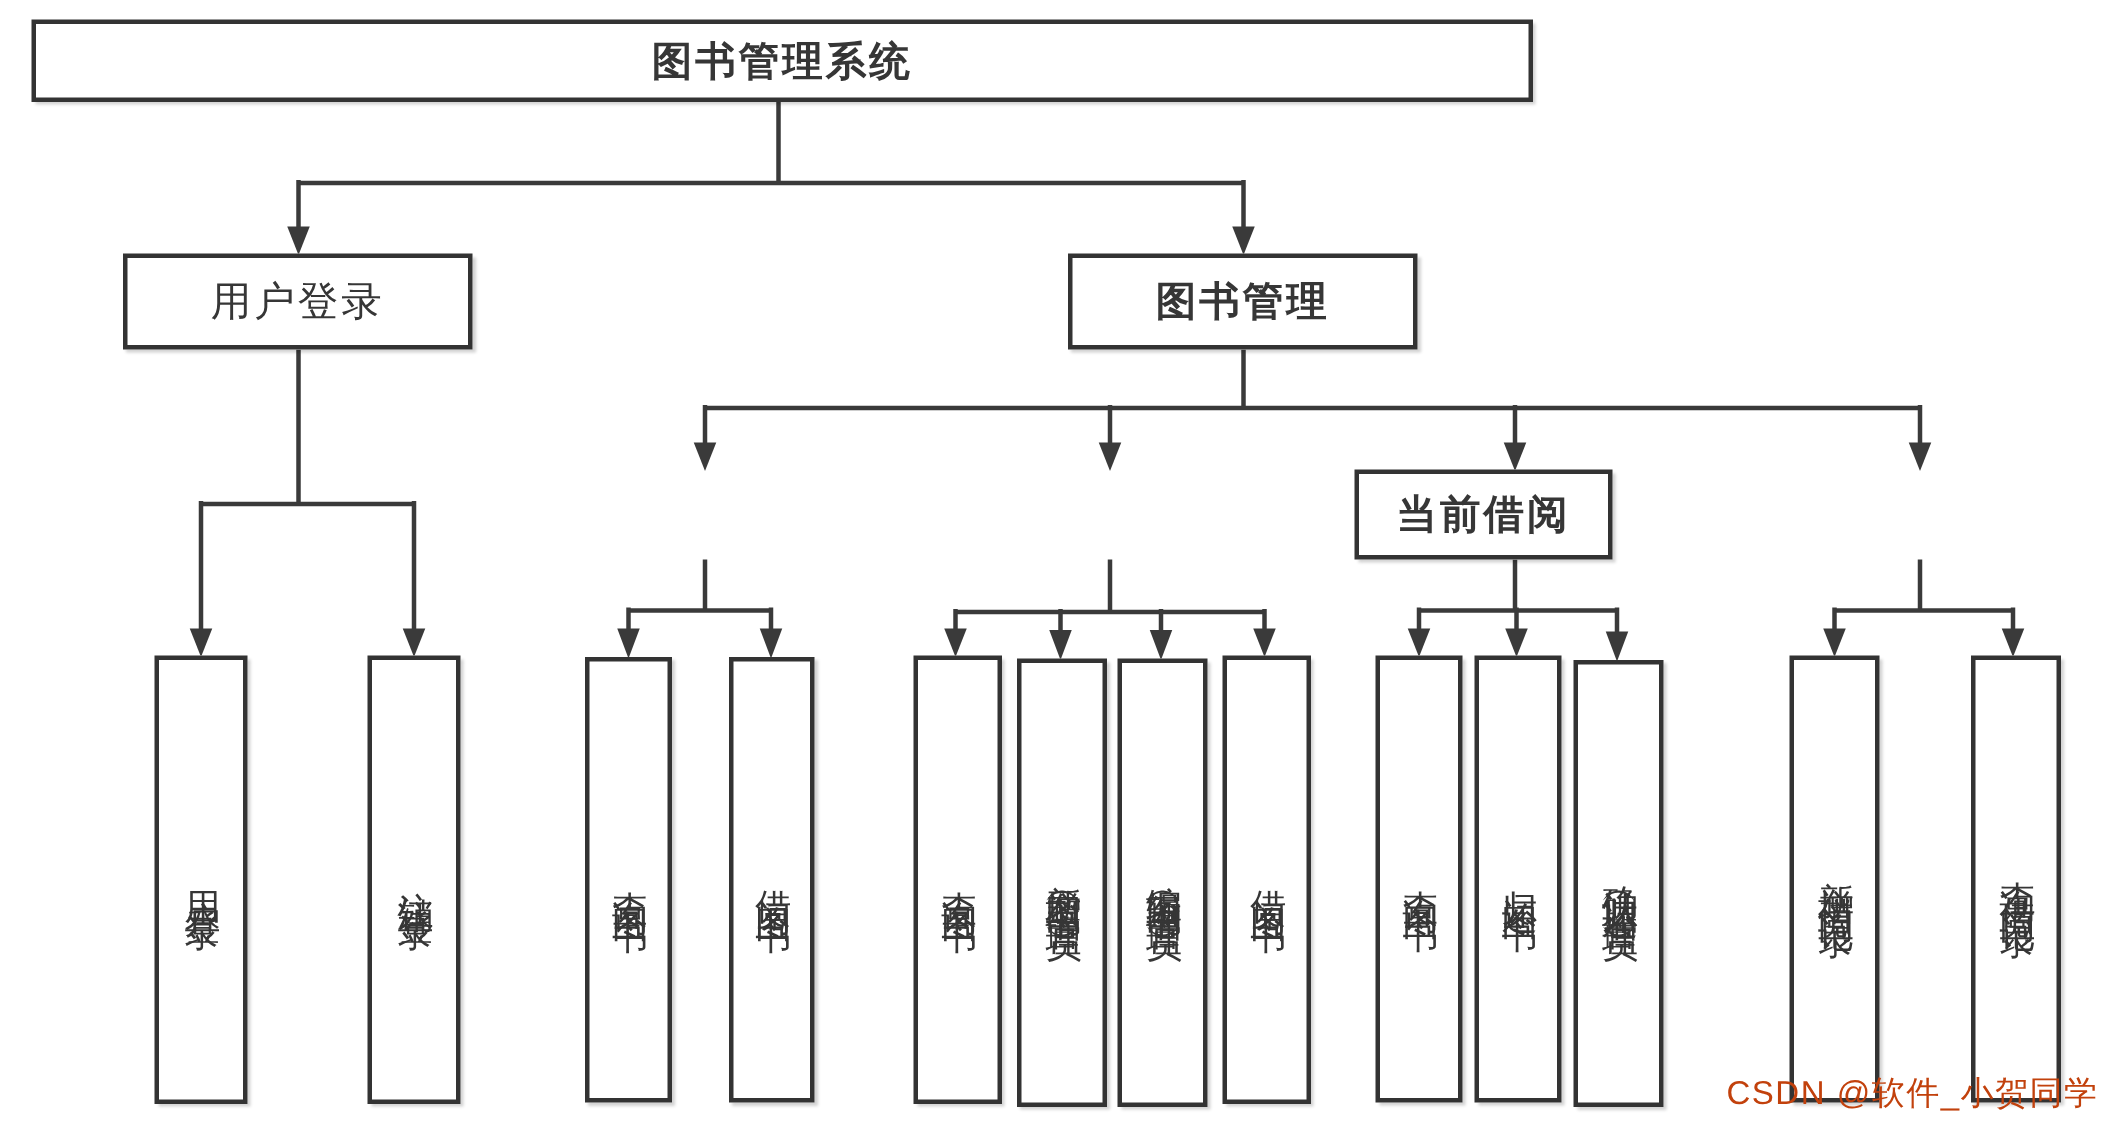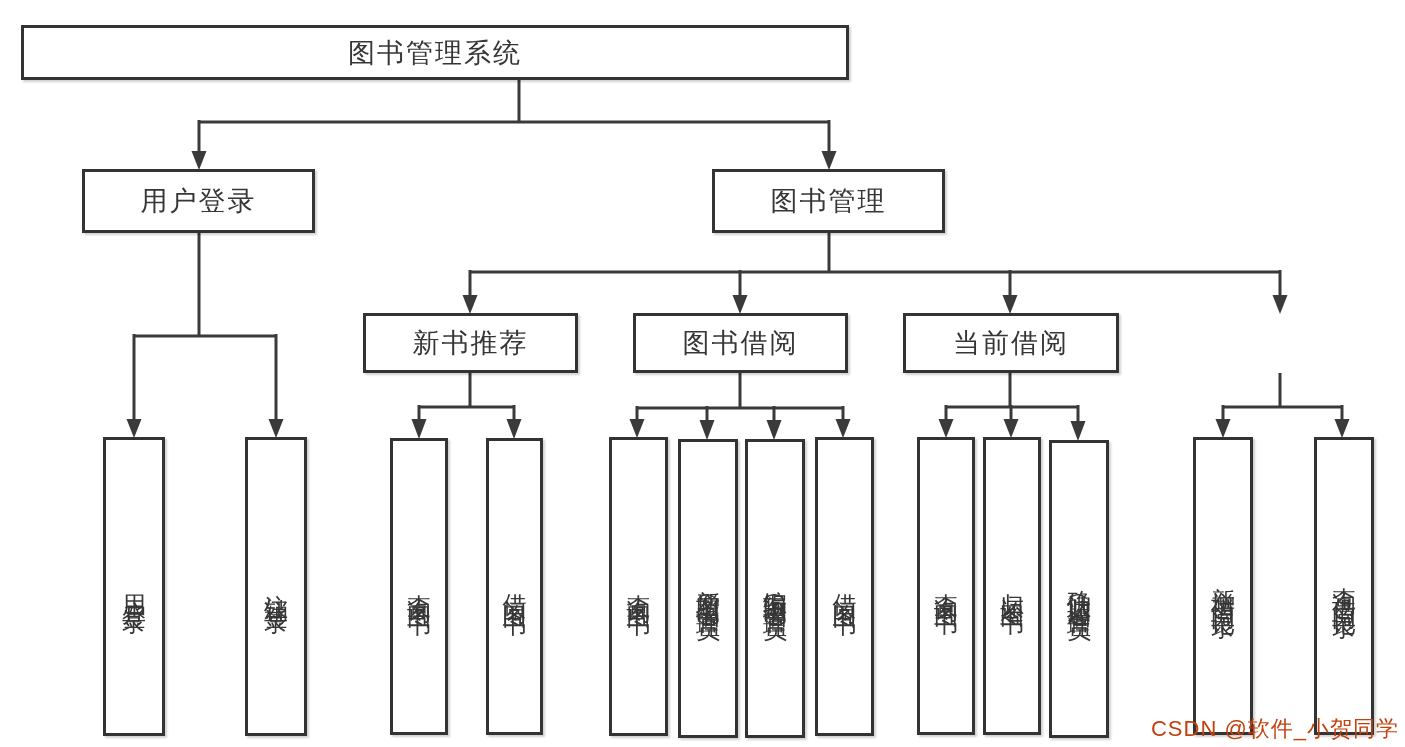--- a/index.html
+++ b/index.html
@@ -40,26 +40,26 @@
   }
   .vbox {
     writing-mode: vertical-rl;
     text-orientation: mixed;
     font-size: 24px;
     letter-spacing: 6px;
     line-height: 1;
     white-space: nowrap;
   }
   
-  .n-root  { left: 21px;   top: 25px;  width: 828px; height: 55px; }
+  .n-root  { left: 21px;   top: 13px;  width: 1001px; height: 55px; font-weight: bold; }
   .n-l2-0  { left: 82px;   top: 169px; width: 233px;  height: 64px; }
-  .n-l2-1  { left: 712px;  top: 169px; width: 233px;  height: 64px; }
+  .n-l2-1  { left: 712px;  top: 169px; width: 233px;  height: 64px; font-weight: bold; }
   .n-l3-0  { left: 363px;  top: 313px; width: 215px;  height: 60px; }
   .n-l3-1  { left: 633px;  top: 313px; width: 215px;  height: 60px; }
-  .n-l3-2  { left: 903px;  top: 313px; width: 216px;  height: 60px; }
+  .n-l3-2  { left: 903px;  top: 313px; width: 172px;  height: 60px; font-weight: bold; }
   .n-l3-3  { left: 1172px; top: 313px; width: 216px;  height: 60px; }
   
   .n-lf-0  { left: 103px;  top: 437px; width: 62px; height: 299px; }
   .n-lf-1  { left: 245px;  top: 437px; width: 62px; height: 299px; }
   .n-lf-2  { left: 390px;  top: 438px; width: 58px; height: 297px; }
   .n-lf-3  { left: 486px;  top: 438px; width: 57px; height: 297px; }
   .n-lf-4  { left: 609px;  top: 437px; width: 59px; height: 299px; }
   .n-lf-5  { left: 678px;  top: 439px; width: 60px; height: 299px; letter-spacing: 4px; }
   .n-lf-6  { left: 745px;  top: 439px; width: 60px; height: 299px; letter-spacing: 4px; }
   .n-lf-7  { left: 815px;  top: 437px; width: 59px; height: 299px; }
@@ -146,22 +146,20 @@
     <polygon points="1215.5,419 1230.5,419 1223,438"></polygon>
     <line x1="1342" y1="405" x2="1342" y2="421"></line>
     <polygon points="1334.5,419 1349.5,419 1342,438"></polygon>
   </svg>
 
   <div class="node hbox n-root">图书管理系统</div>
 
   <div class="node hbox n-l2-0">用户登录</div>
   <div class="node hbox n-l2-1">图书管理</div>
 
-  <div class="node hbox n-l3-0">新书推荐</div>
-  <div class="node hbox n-l3-1">图书借阅</div>
   <div class="node hbox n-l3-2">当前借阅</div>
 
   <div class="node vbox n-lf-0">用户登录</div>
   <div class="node vbox n-lf-1">注销登录</div>
   <div class="node vbox n-lf-2">查询图书</div>
   <div class="node vbox n-lf-3">借阅图书</div>
   <div class="node vbox n-lf-4">查询图书</div>
   <div class="node vbox n-lf-5">新增图书（管理员）</div>
   <div class="node vbox n-lf-6">编辑图书（管理员）</div>
   <div class="node vbox n-lf-7">借阅图书</div>

